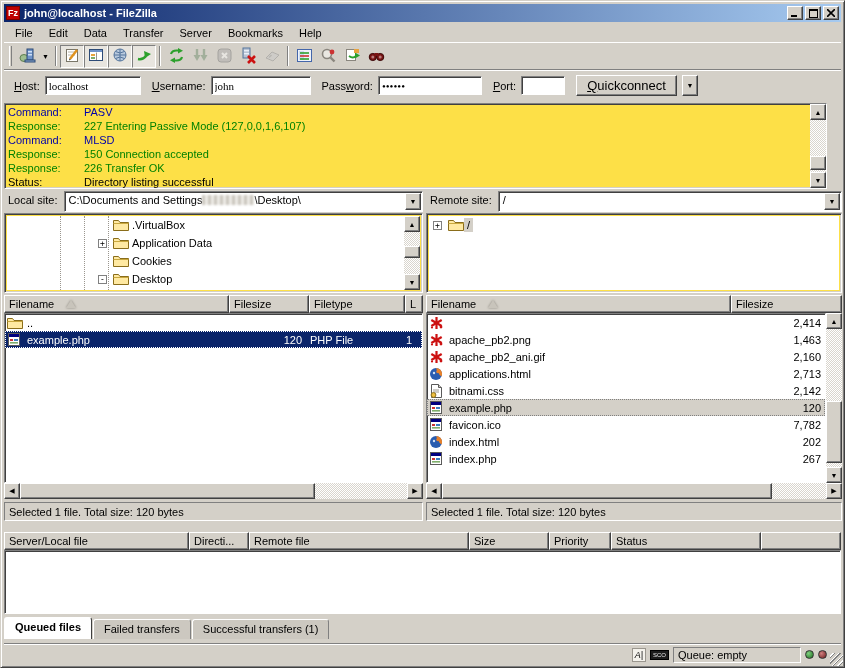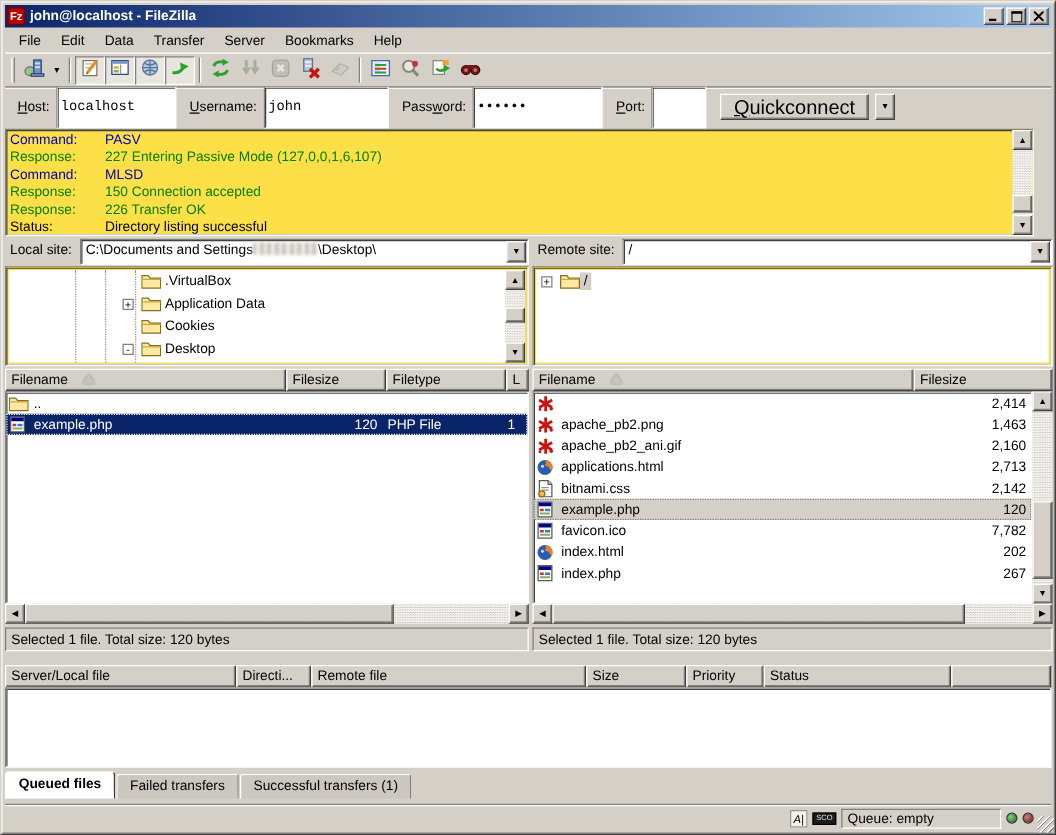--- a/index.html
+++ b/index.html
@@ -31,23 +31,23 @@
   .grip { width:3px; height:20px; border-left:1px solid #fff; border-right:1px solid #808080; margin:0 3px; }
   .tbtn { width:24px; height:23px; display:flex; align-items:center; justify-content:center; border:1px solid transparent; }
   .tbtn.toggled { border:1px solid; border-color:#808080 #ffffff #ffffff #808080; background:#e8e5df; }
   .tbtn.disabled { opacity:.45; filter:grayscale(70%); }
   .tsep { width:2px; height:20px; border-left:1px solid #808080; border-right:1px solid #fff; margin:0 3px; }
   .drop { width:13px; height:21px; display:flex; align-items:center; justify-content:center; font-size:7px; }
   
   .quickbar { position:absolute; left:3px; top:68px; right:3px; height:32px; display:flex; align-items:center; gap:5px; padding-left:4px;
     border-top:1px solid #808080; box-shadow:0 1px 0 #fff inset; }
   .quickbar label { margin-left:6px; }
-  .qinput { height:34px; border:1px solid; border-color:#808080 #fff #fff #808080;
-    box-shadow: inset 1px 1px 0 #404040; background:#fff; font-family:Liberation Mono, monospace; font-size:11px; padding:1px 3px; }
-  .qc-btn { height:21px; padding:2px 10px; font-size:16px; }
+  .qinput { height:19px; border:1px solid; border-color:#808080 #fff #fff #808080;
+    box-shadow: inset 1px 1px 0 #404040; background:#fff; font-family:Liberation Serif, serif; font-size:11px; padding:1px 3px; }
+  .qc-btn { height:21px; padding:2px 10px; font-size:13px; }
   .qc-drop { width:16px; height:21px; display:flex; align-items:center; justify-content:center; font-size:7px; }
   
   .log { position:absolute; left:3px; top:102px; width:823px; height:86px; overflow:hidden; padding:1px 0 0 3px; }
   .log-line { display:flex; line-height:14px; white-space:nowrap; }
   .log-label { width:76px; flex:none; }
   .c-command { color:#0000aa; } .c-response { color:#008000; } .c-status { color:#000; }
   
   .vscroll { position:absolute; width:16px; top:0; bottom:0; right:0;
     background:repeating-conic-gradient(#ffffff 0% 25%, #d9d5cd 0% 50%) 0 0/2px 2px; }
   .sb-btn { position:absolute; left:0; width:16px; height:16px; display:flex; align-items:center; justify-content:center; font-size:7px; color:#000; }

